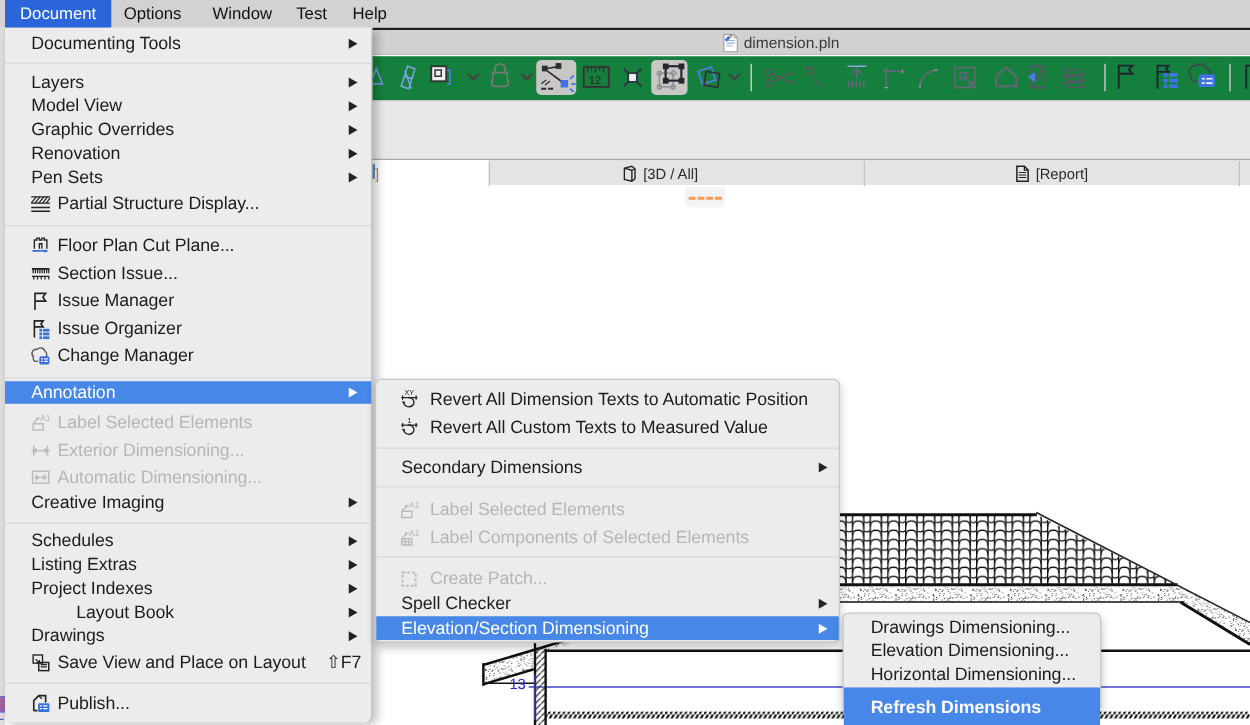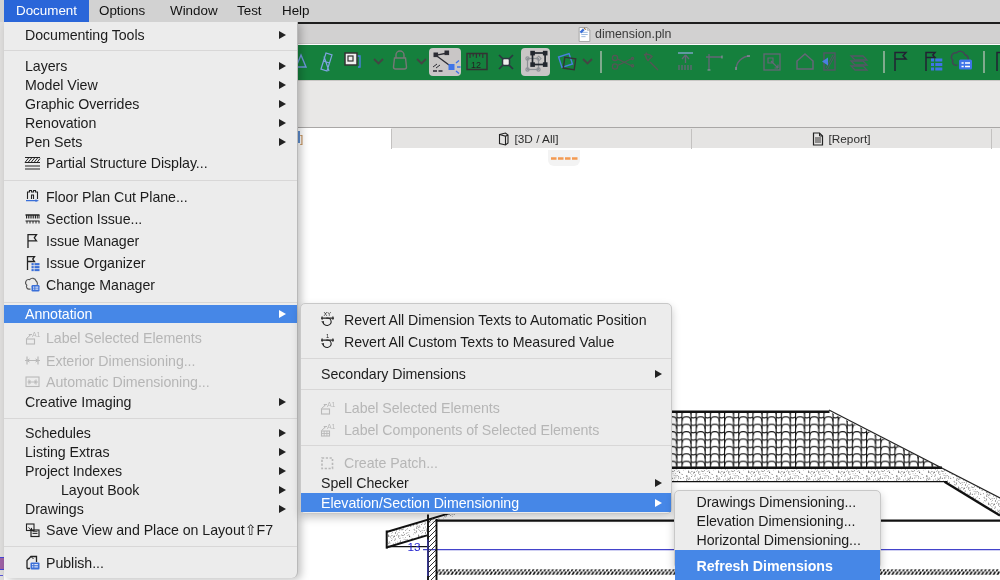--- a/index.html
+++ b/index.html
@@ -514,21 +514,21 @@
         <span class="arrow" style="right:11px;"></span>
       </div>
     <div class="mrow" style="top:496.5px;height:22px;">
         <span class="micon" style="left:20px;"><svg width="17" height="17" viewBox="0 0 17 17">
             <rect x="2.5" y="2.5" width="7.5" height="6.5" fill="none" stroke="#222" stroke-width="1.1"></rect>
             <path d="M4.5,5.8 L7.5,8.8 M7.5,8.8 v-2.4 M7.5,8.8 h-2.4" fill="none" stroke="#222" stroke-width="1"></path>
             <rect x="7" y="8.5" width="8" height="6.5" fill="none" stroke="#222" stroke-width="1.2"></rect>
             <path d="M8.5,10.2 h5 M8.5,12 h5" stroke="#222" stroke-width="0.9"></path>
           </svg></span>
         <span class="txt" style="left:42px;">Save View and Place on Layout</span>
-        <span class="txt" style="right:24px;text-align:right;">⇧F7</span>
+        <span class="txt" style="right:8px;text-align:right;">⇧F7</span>
       </div>
     <div class="msep" style="top:524px;"></div>
     <div class="mrow" style="top:530px;height:22px;">
         <span class="micon" style="left:20px;"><svg width="17" height="17" viewBox="0 0 17 17">
             <path d="M3,14 V6 L7,2 H12.5 V7.5 M3,14 H6" fill="none" stroke="#222" stroke-width="1.3"></path>
             <path d="M7,2 L9.5,4.5" fill="none" stroke="#222" stroke-width="1"></path>
             <rect x="6.5" y="8" width="9" height="7" rx="1" fill="#3a6fd8"></rect>
             <g stroke="#fff" stroke-width="1">
               <path d="M8,10.2 h1.4 M10.3,10.2 h3.6 M8,12.4 h1.4 M10.3,12.4 h3.6"></path>
             </g>

